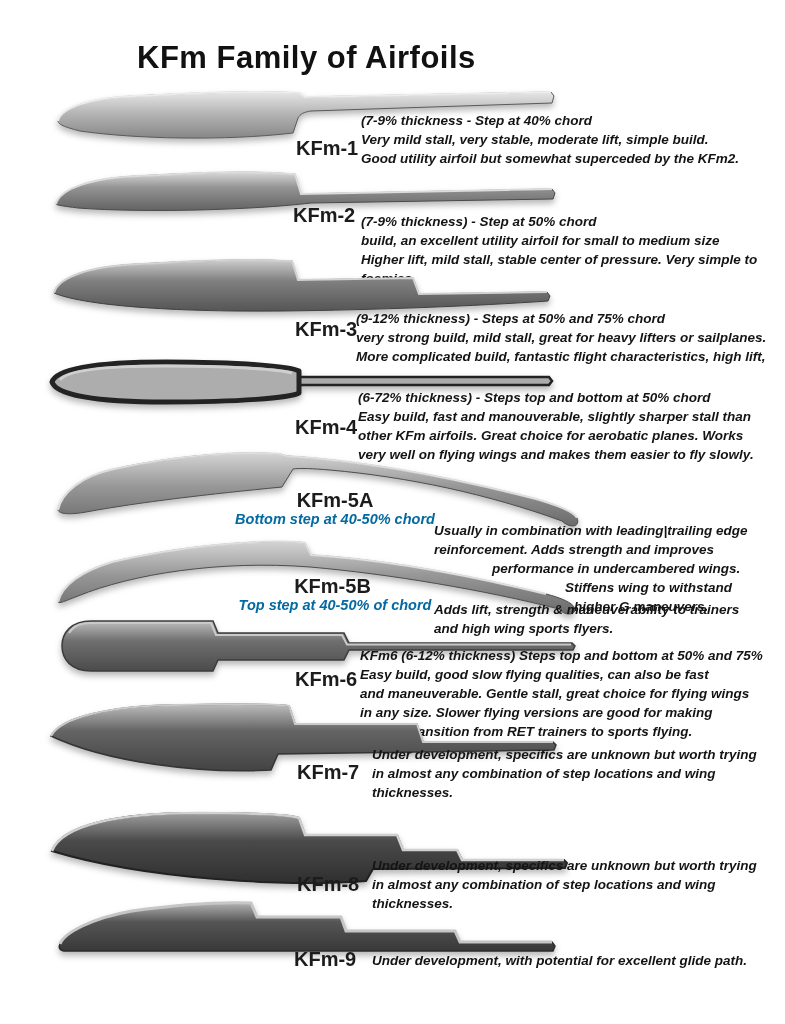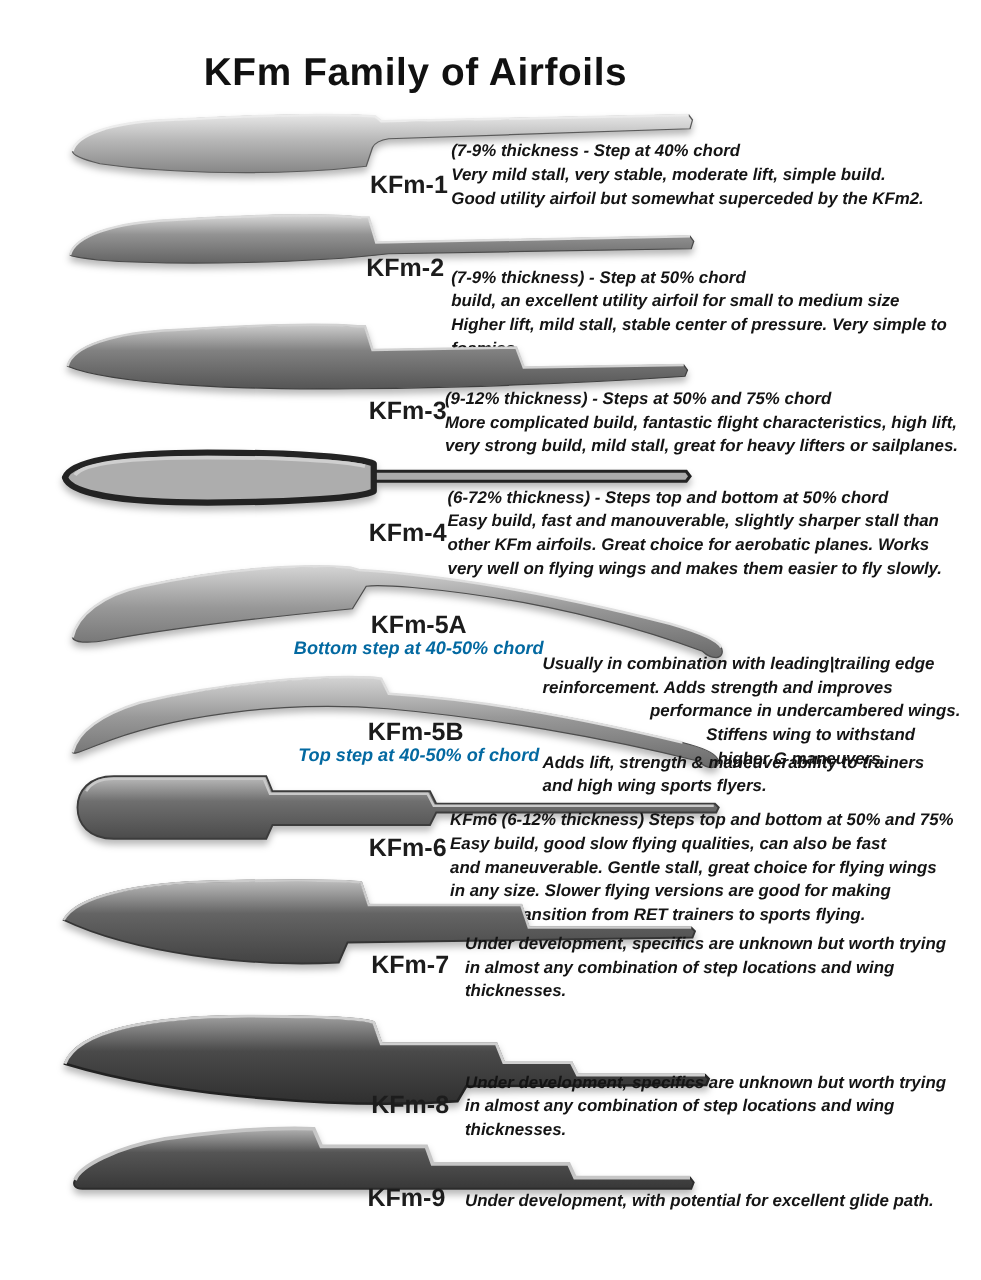--- a/index.html
+++ b/index.html
@@ -2,37 +2,37 @@
 <html><head>
 <meta charset="utf-8">
 <style>
   html,body{margin:0;padding:0;background:#fff;}
   .page{
     position:relative;width:785px;height:1024px;background:#fff;
     font-family:"Liberation Sans",sans-serif;color:#161616;overflow:hidden;
   }
   .title{
     position:absolute;left:137px;top:40px;font-size:31px;font-weight:700;
-    letter-spacing:.5px;color:#111;margin-left:26px;
+    letter-spacing:.5px;color:#111;
   }
   .foil{position:absolute;filter:drop-shadow(0 4px 3px rgba(0,0,0,.28));}
   .lbl{
     position:absolute;font-size:20px;font-weight:700;color:#1c1c1c;white-space:nowrap;
   }
   .lbl.centered{text-align:center;}
   .cap{
     position:absolute;font-size:14.5px;font-weight:700;font-style:italic;
     color:#0369a1;text-align:center;white-space:nowrap;
   }
   .desc{
     position:absolute;font-size:13.5px;font-weight:700;font-style:italic;
     line-height:19px;color:#141414;
   }
   .desc div{white-space:nowrap;}
-  .ind-a{margin-left:86px;}
+  .ind-a{margin-left:58px;}
   .ind-b{margin-left:131px;}
   .ind-c{margin-left:140px;}
   .ind-d{margin-left:48px;}
   svg{display:block;}
 </style>
 </head>
 <body>
 
 <div class="page">
 
@@ -112,22 +112,22 @@
 
   <div class="foil" style="left:46px;top:254px">
     <svg width="516" height="68" viewBox="0 0 516 68">
       <path d="M 8 39 C 12 23 44 12 94 10 C 160 6 214 5 240 7 L 246 7 L 252 26 L 367 24 L 373 40 L 501 38 L 504 42 L 502 47 C 430 52 330 56 236 57 C 140 58 42 53 8 39 Z" fill="url(#g3)" stroke="#404040" stroke-width="1"></path>
       <path d="M 8 39 C 12 23 44 12 94 10 C 160 6 214 5 240 7 L 246 7 L 252 26 L 367 24 L 373 40 L 501 38" fill="none" stroke="#d2d2d2" stroke-width="2"></path>
     </svg>
   </div>
   <div class="lbl" style="left:295px;top:318px">KFm-3</div>
   <div class="desc" style="left:356px;top:309px">
     <div>(9-12% thickness) - Steps at 50% and 75% chord</div>
+    <div>very strong build, mild stall, great for heavy lifters or sailplanes.</div>
     <div>More complicated build, fantastic flight characteristics, high lift,</div>
-    <div>very strong build, mild stall, great for heavy lifters or sailplanes.</div>
   </div>
 
   <div class="foil" style="left:46px;top:356px">
     <svg width="514" height="52" viewBox="0 0 514 52">
       <path d="M 250 21 L 503 21 L 506 25 L 503 29 L 250 29 Z" fill="#ababab" stroke="#232323" stroke-width="2.5"></path>
       <path d="M 6 26 C 10 13 50 6 120 6 C 192 6 244 10 253 15 L 253 37 C 244 42 192 46 120 46 C 50 46 10 39 6 26 Z" fill="#adadad" stroke="#232323" stroke-width="5" stroke-linejoin="round"></path>
       <path d="M 14 24 C 20 15 55 10 120 10 C 180 10 230 13 246 17" fill="none" stroke="#cfcfcf" stroke-width="3"></path>
     </svg>
   </div>
   <div class="lbl" style="left:295px;top:416px">KFm-4</div>

